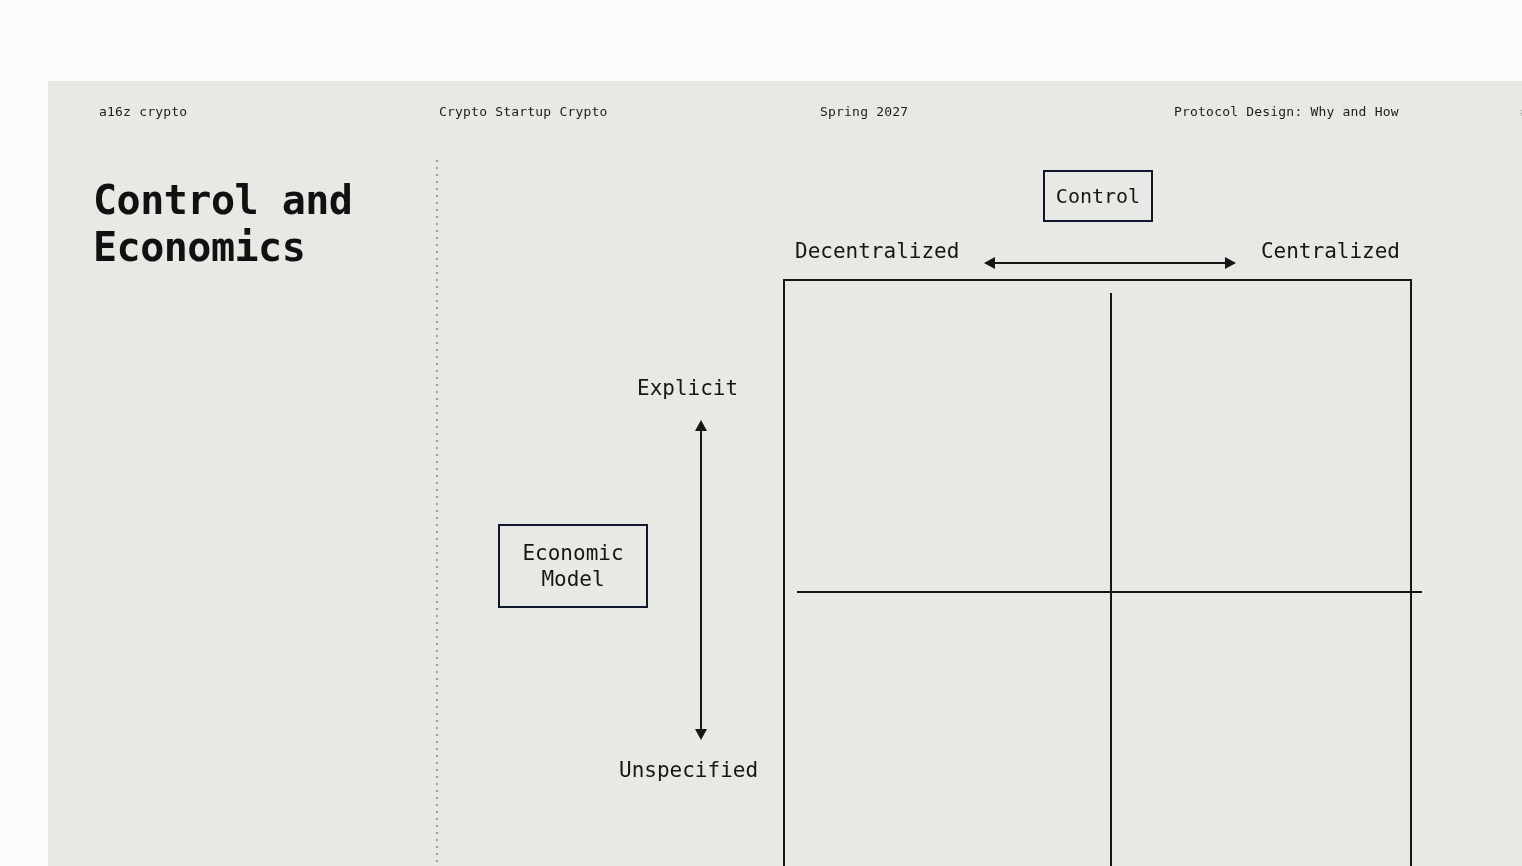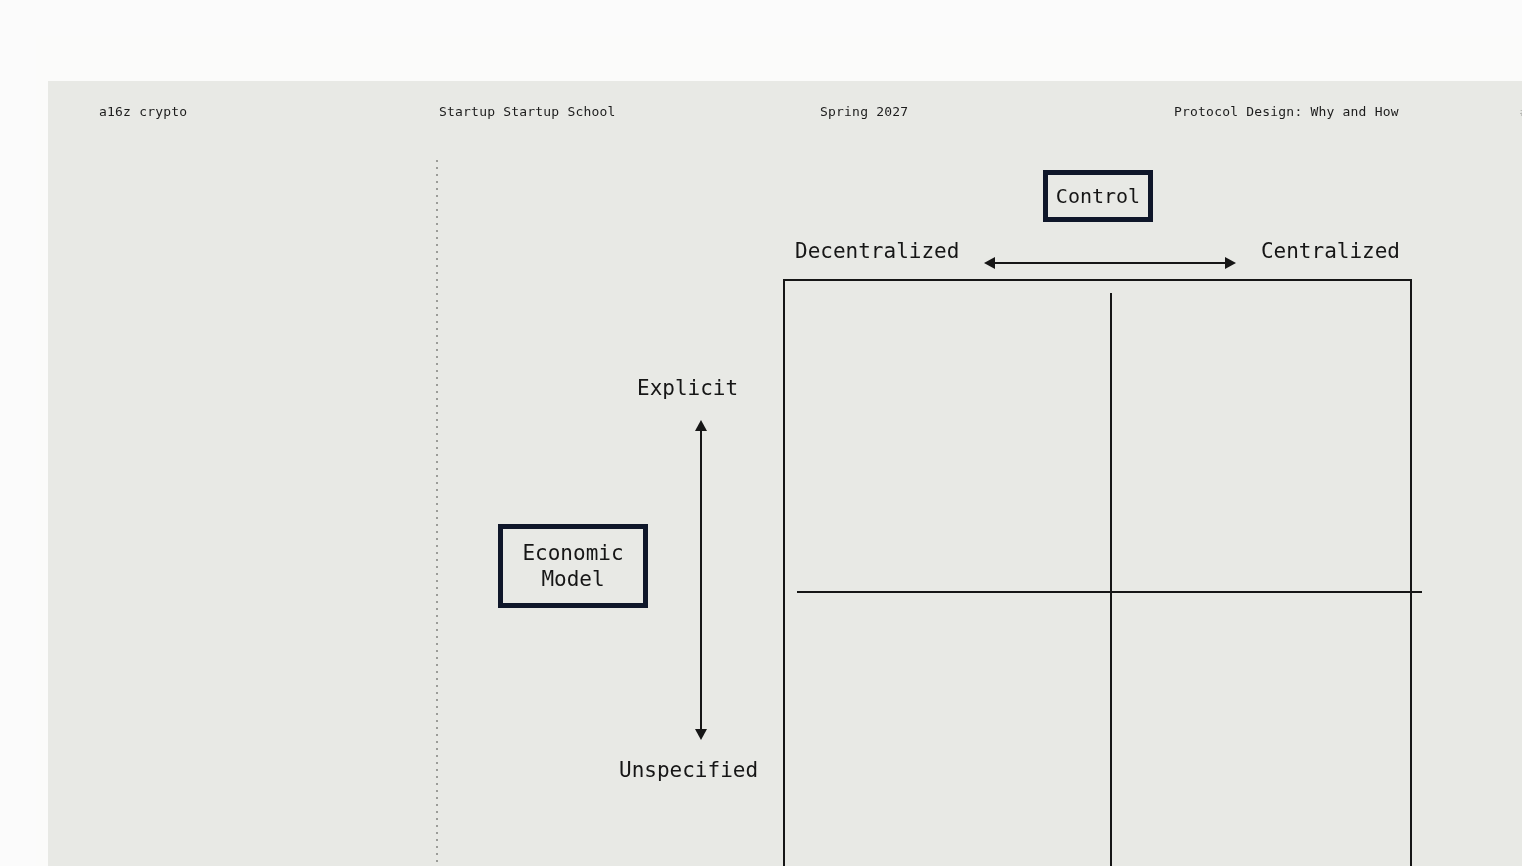--- a/index.html
+++ b/index.html
@@ -44,21 +44,21 @@
     white-space: pre-line;
   }
   .divider {
     position: absolute; left: 376px; top: 67px;
     width: 2px; height: 728px;
     background: repeating-linear-gradient(to bottom, #9b9c98 0 2px, transparent 2px 7px);
   }
 
   
   .box {
-    position: absolute; border: 5px solid #0f172a;
+    position: absolute; border: 2px solid #0f172a;
     display: flex; align-items: center; justify-content: center;
     text-align: center; font-size: 21px; line-height: 26px;
     white-space: pre-line; background: transparent;
   }
   .control-box { left: 983px; top: 77px; width: 110px; height: 52px; font-size: 20px; }
   .econ-box    { left: 438px; top: 431px; width: 150px; height: 84px; }
   .web1-box    { left: 758px; top: 579px; width: 176px; height: 160px; font-size: 20px; }
 
   .xaxis {
     position: absolute; left: 723px; top: 144px; width: 629px; height: 28px;
@@ -86,25 +86,27 @@
   .ylabel-top    { left: 577px; top: 283px; }
   .ylabel-bottom { left: 559px; top: 665px; }
 </style>
 </head>
 <body>
 
 <div class="stage">
   <div class="slide">
 
     <div class="hdr hdr-brand">a16z crypto</div>
-    <div class="hdr hdr-course">Startup Startup School</div>
+    <div class="hdr hdr-course">Crypto Startup Crypto</div>
     <div class="hdr hdr-term">Spring 2027</div>
     <div class="hdr hdr-lecture">Protocol Design: Why and How</div>
     <div class="hdr hdr-page"><span class="pfx">#</span><span>13</span></div>
 
+    <div class="title">Control and
+Economics</div>
     <div class="divider"></div>
 
     <div class="box control-box">
       <span>Control</span>
     </div>
 
     <div class="xaxis">
       <span>Decentralized</span>
       <span class="shaft-wrap">
         <span class="head head-left"></span>

